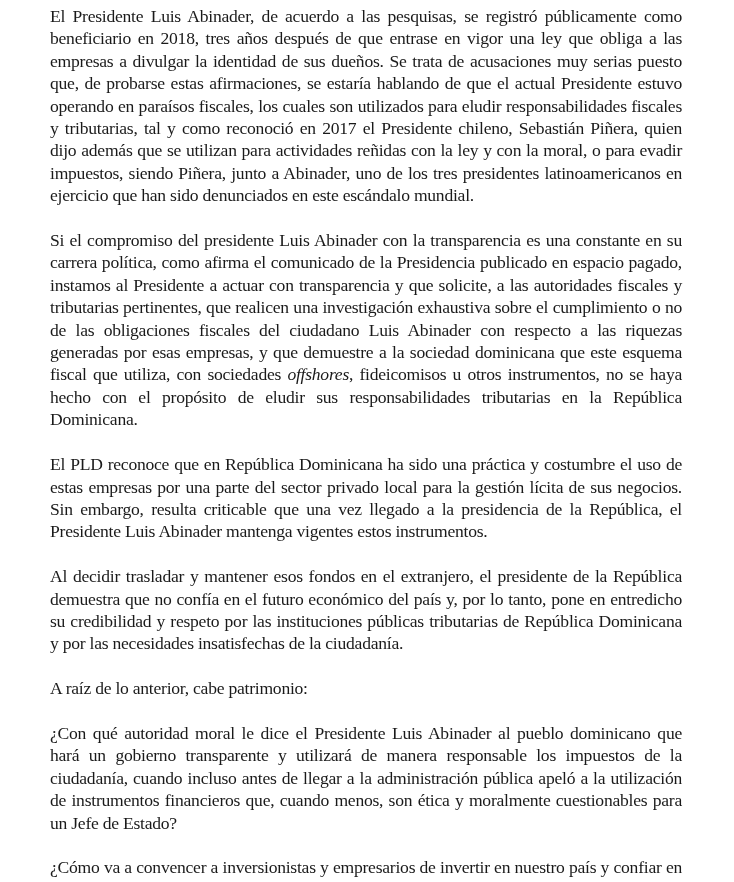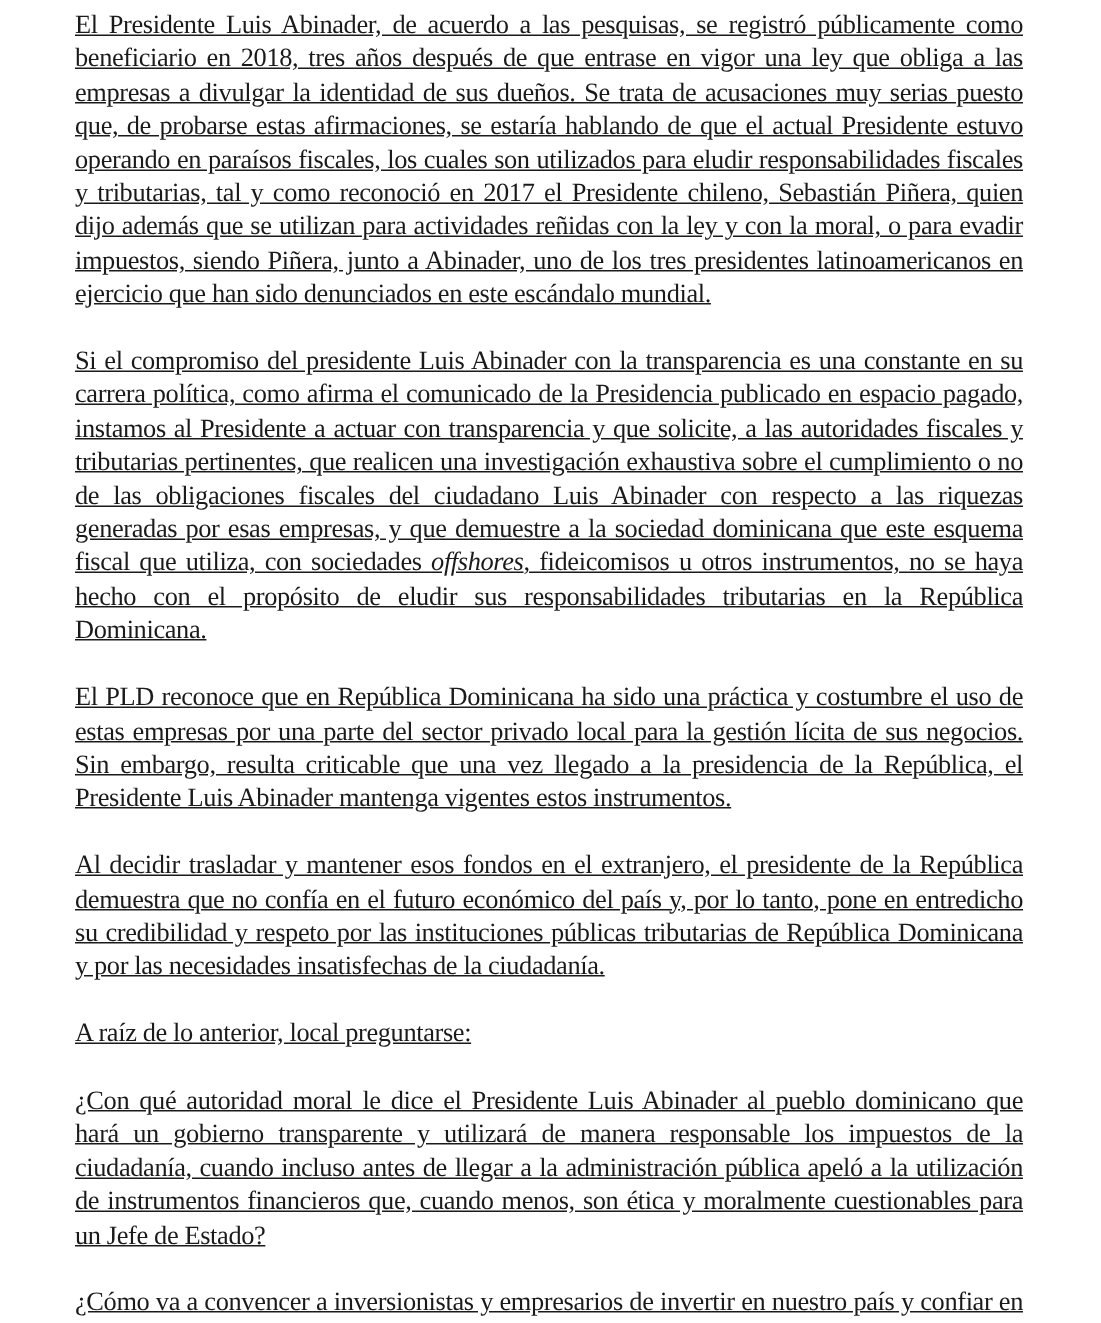--- a/index.html
+++ b/index.html
@@ -25,21 +25,20 @@
     letter-spacing: -0.25px;
     word-spacing: 0px;
   }
   .para {
     margin: 0 0 22.4px 0;
     text-align: justify;
     text-justify: inter-word;
   }
   .para.last-left {
     text-align-last: left;
-    text-decoration: underline;
   }
   em {
     font-style: italic;
   }
 </style>
 </head>
 <body>
 
 <div class="page">
 
@@ -53,21 +52,21 @@
 
   <p class="para last-left">
     <span>El PLD reconoce que en República Dominicana ha sido una práctica y costumbre el uso de estas empresas por una parte del sector privado local para la gestión lícita de sus negocios. Sin embargo, resulta criticable que una vez llegado a la presidencia de la República, el Presidente Luis Abinader mantenga vigentes estos instrumentos.</span>
   </p>
 
   <p class="para last-left">
     <span>Al decidir trasladar y mantener esos fondos en el extranjero, el presidente de la República demuestra que no confía en el futuro económico del país y, por lo tanto, pone en entredicho su credibilidad y respeto por las instituciones públicas tributarias de República Dominicana y por las necesidades insatisfechas de la ciudadanía.</span>
   </p>
 
   <p class="para last-left">
-    <span>A raíz de lo anterior, local preguntarse:</span>
+    <span>A raíz de lo anterior, cabe patrimonio:</span>
   </p>
 
   <p class="para last-left">
     <span>¿Con qué autoridad moral le dice el Presidente Luis Abinader al pueblo dominicano que hará un gobierno transparente y utilizará de manera responsable los impuestos de la ciudadanía, cuando incluso antes de llegar a la administración pública apeló a la utilización de instrumentos financieros que, cuando menos, son ética y moralmente cuestionables para un Jefe de Estado?</span>
   </p>
 
   <p class="para last-left">
     <span>¿Cómo va a convencer a inversionistas y empresarios de invertir en nuestro país y confiar en nuestra economía cuando la máxima autoridad prefirió mantener parte de su patrimonio fuera del mismo?</span>
   </p>
 

